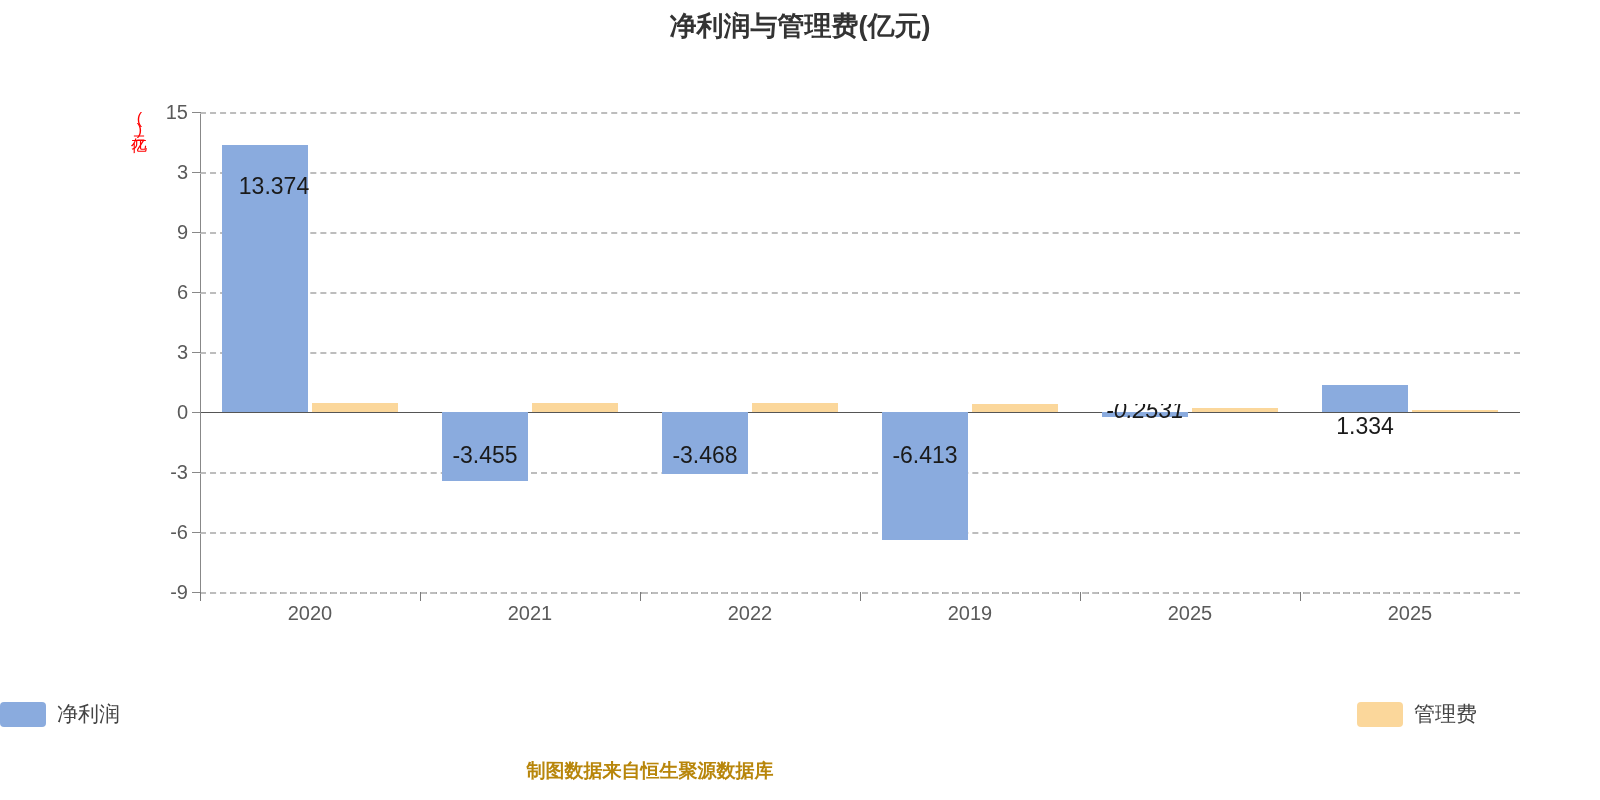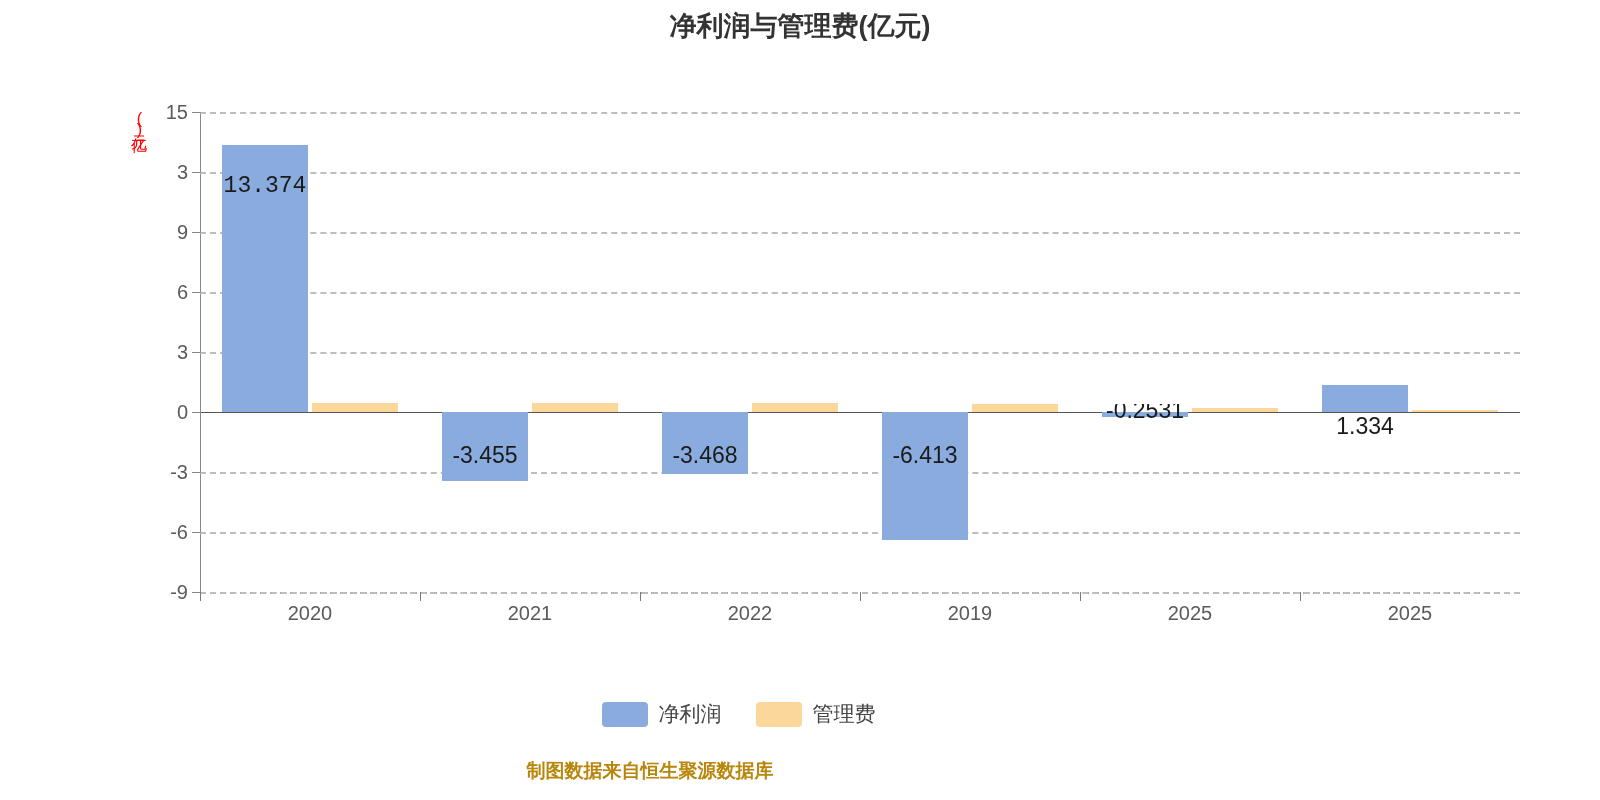--- a/index.html
+++ b/index.html
@@ -137,30 +137,31 @@
     color: #1a1a1a;
     text-align: center;
     white-space: nowrap;
     transform: translateX(-50%);
   }
   .bar-label.clipped {
     color: #1a1a1a;
     overflow: hidden;
     height: 15px;
     line-height: 12px;
+    font-style: italic;
   }
 
   
   .legend {
     position: absolute;
     left: 0;
     top: 700px;
     width: 1477px;
     display: flex;
-    justify-content: center;
+    justify-content: space-between;
     align-items: center;
     gap: 34px;
   }
   .legend-item {
     display: flex;
     align-items: center;
     gap: 11px;
   }
   .legend-swatch {
     width: 46px;
@@ -237,21 +238,21 @@
       <div class="y-tick-label" style="top: 412px;">0</div>
       <div class="y-tick-mark" style="top: 412px;"></div>
       <div class="y-tick-label" style="top: 472px;">-3</div>
       <div class="y-tick-mark" style="top: 472px;"></div>
       <div class="y-tick-label" style="top: 532px;">-6</div>
       <div class="y-tick-mark" style="top: 532px;"></div>
       <div class="y-tick-label" style="top: 592px;">-9</div>
       <div class="y-tick-mark" style="top: 592px;"></div>
       <div class="x-tick-mark" style="left: 200px;"></div>
       <div class="x-tick-label" style="left: 310px;">2020</div>
-      <div class="bar-label" style="left: 265px; top: 172.52px; font-family: Liberation Mono, monospace;">13.374</div>
+      <div class="bar-label" style="left: 274px; top: 172.52px;">13.374</div>
       <div class="x-tick-mark" style="left: 420px;"></div>
       <div class="x-tick-label" style="left: 530px;">2021</div>
       <div class="bar-label" style="left: 485px; top: 442px;">-3.455</div>
       <div class="x-tick-mark" style="left: 640px;"></div>
       <div class="x-tick-label" style="left: 750px;">2022</div>
       <div class="bar-label" style="left: 705px; top: 442px;">-3.468</div>
       <div class="x-tick-mark" style="left: 860px;"></div>
       <div class="x-tick-label" style="left: 970px;">2019</div>
       <div class="bar-label" style="left: 925px; top: 442px;">-6.413</div>
       <div class="x-tick-mark" style="left: 1080px;"></div>

